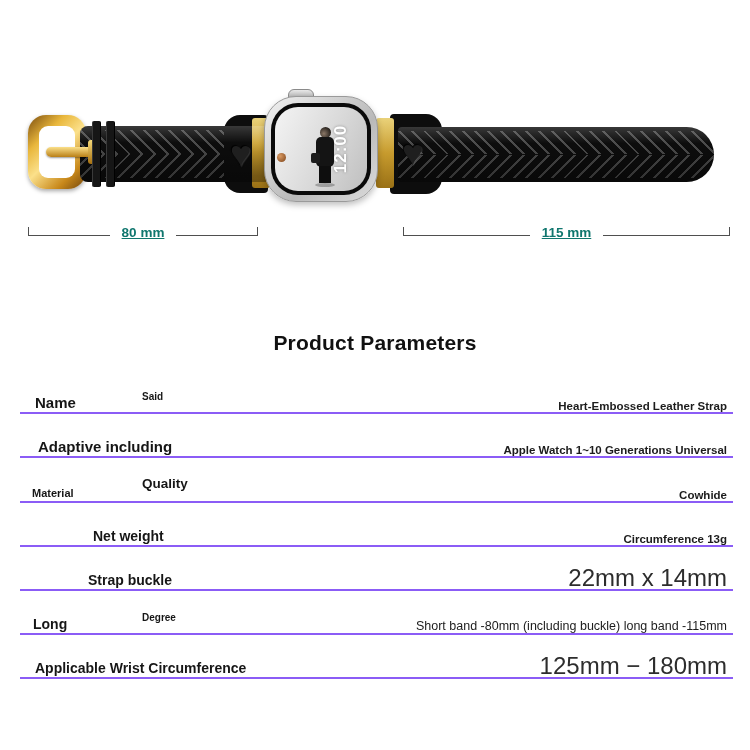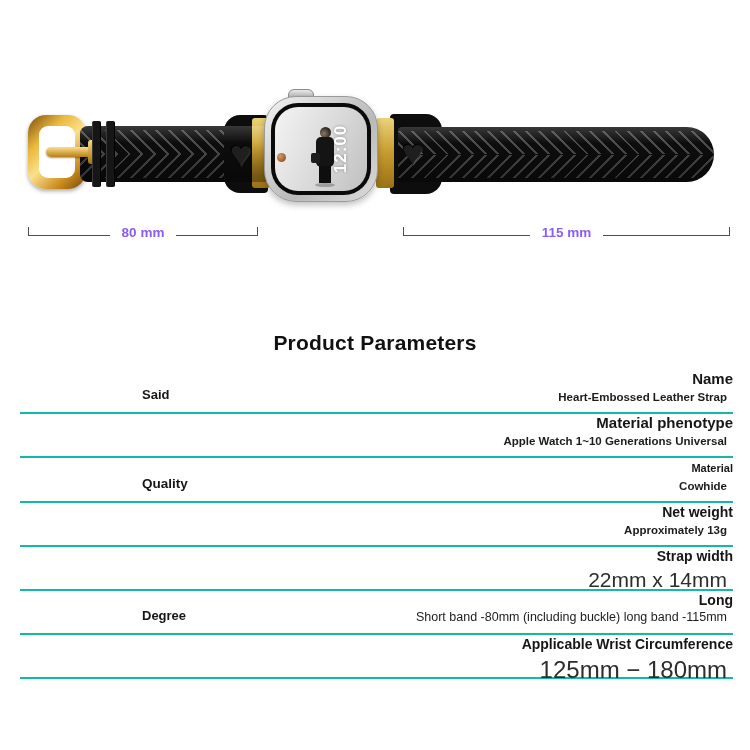--- a/index.html
+++ b/index.html
@@ -61,41 +61,41 @@
   .person .legs { position:absolute; left:6px; top:39px; width:12px; height:17px; background:#0e0e0e; }
   .person .base { position:absolute; left:2px; top:56px; width:20px; height:4px; border-radius:50%; background:rgba(0,0,0,.25); }
   .screen-dot { position:absolute; left:2px; top:46px; width:9px; height:9px; border-radius:50%;
             background:radial-gradient(circle at 35% 35%,#d99a63,#7c4218); }
 
   
   .bracket { position:absolute; top:222px; display:flex; align-items:center; height:18px; }
   .b-seg { flex:1; height:9px; border-bottom:1.6px solid #4f4f4f; }
   .b-seg.first { border-left:1.6px solid #4f4f4f; }
   .b-seg.last  { border-right:1.6px solid #4f4f4f; }
-  .b-label { padding:0 12px; font-size:13.5px; font-weight:bold; color:#8b5cf6; transform:translateY(1px); white-space:nowrap; }
+  .b-label { padding:0 12px; font-size:13.5px; font-weight:bold; color:#0f766e; transform:translateY(1px); white-space:nowrap;text-decoration:underline; }
   .bracket-short { left:28px;  width:230px; }
   .bracket-long  { left:388px; width:327px;margin-left:15px; }
 
   
   .section-title { position:absolute; top:331px; left:0; width:750px; text-align:center;
                    font-size:21px; font-weight:bold; color:#111; letter-spacing:.2px; }
   .ptable { position:absolute; top:370px; left:20px; width:713px; }
-  .prow { position:relative; height:44.2px; border-bottom:2px solid #14b8a6;
-          display:flex; align-items:flex-end; justify-content:space-between; padding-bottom:9px;flex-direction:column; }
+  .prow { position:relative; height:44.2px; border-bottom:2px solid #8b5cf6;
+          display:flex; align-items:flex-end; justify-content:space-between; padding-bottom:0; }
   .lab { font-weight:bold; color:#161616; white-space:nowrap; }
   .lab-lg { font-size:15px; }
   .lab-md { font-size:14px; }
   .lab-sm { font-size:11px; }
   .sub { position:absolute; bottom:10px; left:122px; font-weight:bold; color:#161616; white-space:nowrap; }
-  .sub-sm { font-size:13px; }
+  .sub-sm { font-size:10px; }
   .sub-md { font-size:13.5px; }
   .val { text-align:left; white-space:nowrap; padding-right:6px; }
   .val-sm { font-size:11.5px; font-weight:bold; color:#1c1c1c; }
   .val-md { font-size:12.5px; font-weight:normal; color:#1c1c1c; }
-  .val-lg { font-size:21px; font-weight:normal; color:#2d2d2d; transform:translateY(3px); }
+  .val-lg { font-size:24px; font-weight:normal; color:#2d2d2d; transform:translateY(3px); }
   .off-15 { margin-left:15px; } .off-18 { margin-left:18px; } .off-13 { margin-left:13px; }
   .off-12 { margin-left:12px;margin-top:24px; } .off-73 { margin-left:73px; } .off-68 { margin-left:68px; }
 </style>
 </head>
 <body>
 
 <div id="stage">
 
   <div>
     <div class="abs crown"></div>
@@ -151,37 +151,37 @@
 
   <div class="ptable">
 
     <div class="prow">
       <div><span class="lab lab-lg off-15">Name</span>
            <span class="sub sub-sm">Said</span></div>
       <div class="val val-sm">Heart-Embossed Leather Strap</div>
     </div>
 
     <div class="prow">
-      <div><span class="lab lab-lg off-18">Material phenotype</span></div>
+      <div><span class="lab lab-lg off-18">Adaptive including</span></div>
       <div class="val val-sm">Apple Watch 1~10 Generations Universal</div>
     </div>
 
     <div class="prow">
       <div><span class="lab lab-sm off-12">Material</span>
            <span class="sub sub-md">Quality</span></div>
       <div class="val val-sm">Cowhide</div>
     </div>
 
     <div class="prow">
       <div><span class="lab lab-md off-73">Net weight</span></div>
-      <div class="val val-sm">Approximately 13g</div>
+      <div class="val val-sm">Circumference 13g</div>
     </div>
 
     <div class="prow">
-      <div><span class="lab lab-md off-68">Strap width</span></div>
+      <div><span class="lab lab-md off-68">Strap buckle</span></div>
       <div class="val val-lg">22mm x 14mm</div>
     </div>
 
     <div class="prow">
       <div><span class="lab lab-md off-13">Long</span>
            <span class="sub sub-sm">Degree</span></div>
       <div class="val val-md">Short band -80mm (including buckle) long band -115mm</div>
     </div>
 
     <div class="prow">

